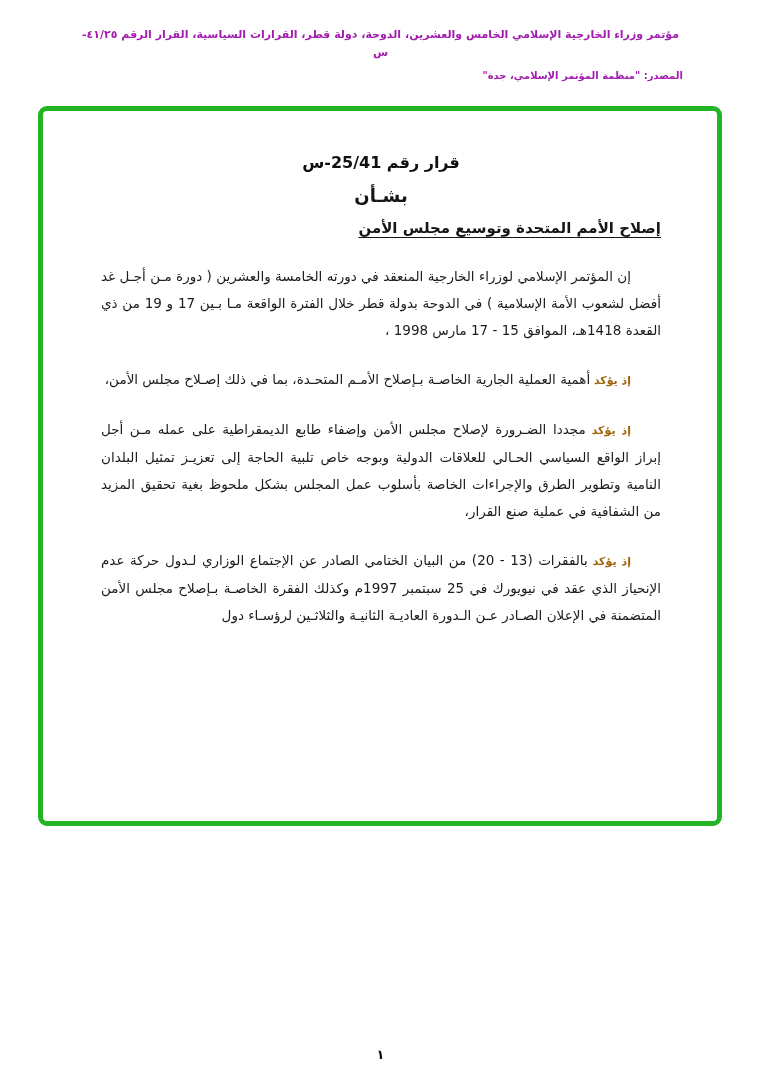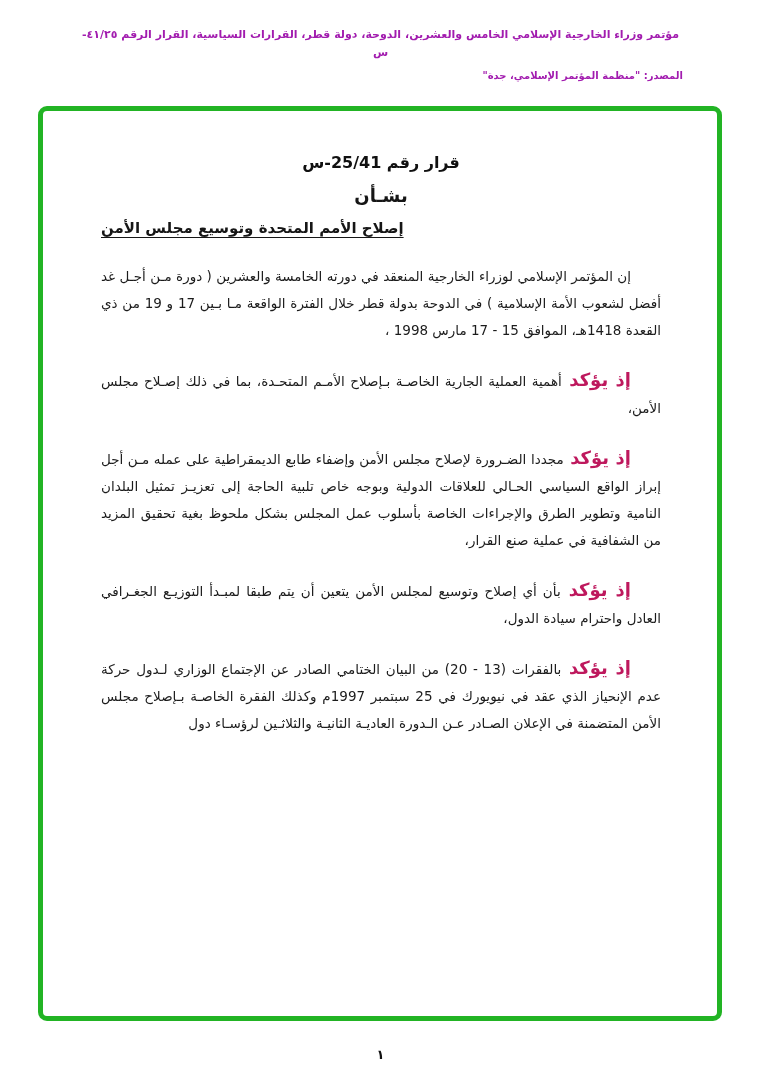--- a/index.html
+++ b/index.html
@@ -8,36 +8,36 @@
     width:761px; height:1080px; position:relative; overflow:hidden;
     font-family:"DejaVu Sans", sans-serif; color:#161616;
   }
   .page-header {
     position:absolute; top:26px; left:76px; right:76px;
     direction:rtl; text-align:right; font-weight:bold; color:#a21caf;
   }
   .header-line1 { font-size:11px; line-height:18px; text-align:center; }
   .header-line2 { font-size:10px; line-height:16px; margin-top:6px; text-align:right; padding-right:2px; }
   .green-frame {
-    position:absolute; top:106px; left:38px; width:684px; height:915px;
+    position:absolute; top:106px; left:38px; width:684px; height:720px;
     border:5px solid #22b424; border-radius:9px; background:#ffffff;
     padding:42px 56px 18px 58px; direction:rtl; overflow:hidden;
   }
   .doc-title   { text-align:center; font-weight:bold; font-size:16px; color:#101010; }
   .doc-subtitle{ text-align:center; font-weight:bold; font-size:18px; margin-top:13px; letter-spacing:1px; }
   .doc-subject {
-    text-align:left; font-weight:bold; font-size:15px; margin-top:13px;
+    text-align:right; font-weight:bold; font-size:15px; margin-top:13px;
     text-decoration:underline; text-underline-offset:4px;
   }
   .paragraphs { margin-top:26px; }
   .para {
     direction:rtl; text-align:justify; font-size:13.5px; line-height:27px;
     margin-bottom:22px; text-indent:30px; color:#1b1b1b;
   }
-  .para .lead { font-weight:bold; font-size:18px; color:#be185d; }
+  .para .lead { font-weight:bold; font-size:11px; color:#a16207; }
   .page-footer {
     position:absolute; bottom:18px; left:0; right:0; text-align:center;
     font-size:13px; font-weight:bold; color:#111;
   }
 </style>
 </head>
 <body>
 
 <div class="page-header" dir="rtl">
   <div class="header-line1">مؤتمر وزراء الخارجية الإسلامي الخامس والعشرين، الدوحة، دولة قطر، القرارات السياسية، القرار الرقم ٤١/٢٥-س</div>
@@ -45,18 +45,17 @@
 </div>
 
 <div class="green-frame" dir="rtl">
   <div class="doc-title">قرار رقم 25/41-س</div>
   <div class="doc-subtitle">بشـأن</div>
   <div class="doc-subject">إصلاح الأمم المتحدة وتوسيع مجلس الأمن</div>
   <div class="paragraphs">
       <p class="para" dir="rtl">إن المؤتمر الإسلامي لوزراء الخارجية المنعقد في دورته الخامسة والعشرين ( دورة مـن أجـل غد أفضل لشعوب الأمة الإسلامية ) في الدوحة بدولة قطر خلال الفترة الواقعة مـا بـين 17 و 19 من ذي القعدة 1418هـ، الموافق 15 - 17 مارس 1998 ،</p>
       <p class="para" dir="rtl"><span class="lead">إذ يؤكد </span>أهمية العملية الجارية الخاصـة بـإصلاح الأمـم المتحـدة، بما في ذلك إصـلاح مجلس الأمن،</p>
       <p class="para" dir="rtl"><span class="lead">إذ يؤكد </span>مجددا الضـرورة لإصلاح مجلس الأمن وإضفاء طابع الديمقراطية على عمله مـن أجل إبراز الواقع السياسي الحـالي للعلاقات الدولية وبوجه خاص تلبية الحاجة إلى تعزيـز تمثيل البلدان النامية وتطوير الطرق والإجراءات الخاصة بأسلوب عمل المجلس بشكل ملحوظ بغية تحقيق المزيد من الشفافية في عملية صنع القرار،</p>
-      <p class="para" dir="rtl"><span class="lead">إذ يؤكد </span>بأن أي إصلاح وتوسيع لمجلس الأمن يتعين أن يتم طبقا لمبـدأ التوزيـع الجغـرافي العادل واحترام سيادة الدول،</p>
       <p class="para" dir="rtl"><span class="lead">إذ يؤكد </span>بالفقرات (13 - 20) من البيان الختامي الصادر عن الإجتماع الوزاري لـدول حركة عدم الإنحياز الذي عقد في نيويورك في 25 سبتمبر 1997م وكذلك الفقرة الخاصـة بـإصلاح مجلس الأمن المتضمنة في الإعلان الصـادر عـن الـدورة العاديـة الثانيـة والثلاثـين لرؤسـاء دول</p>
     </div>
 </div>
 
 <div class="page-footer">١</div>
 
 </body></html>

